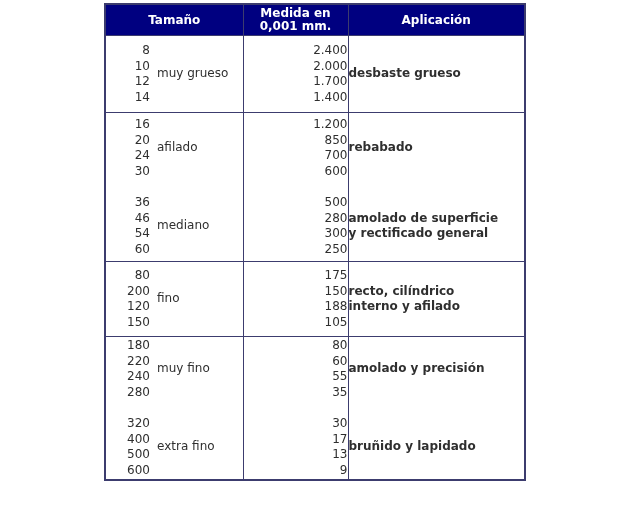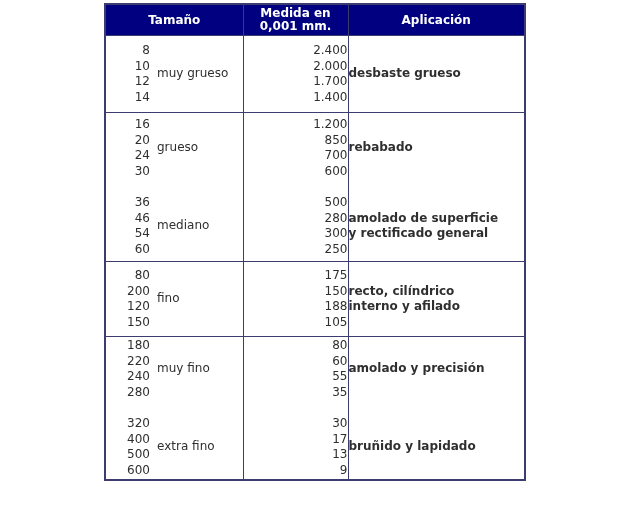--- a/index.html
+++ b/index.html
@@ -116,21 +116,21 @@
         <tr class="g2">
           <td>
             <div class="cell">
               <div class="block col1-block">
                 <div class="nums">
                   <div>16</div>
                   <div>20</div>
                   <div>24</div>
                   <div>30</div>
                 </div>
-                <div class="grade">grueso</div>
+                <div class="grade">afilado</div>
               </div>
               <div class="block col1-block">
                 <div class="nums">
                   <div>36</div>
                   <div>46</div>
                   <div>54</div>
                   <div>60</div>
                 </div>
                 <div class="grade">mediano</div>
               </div>

